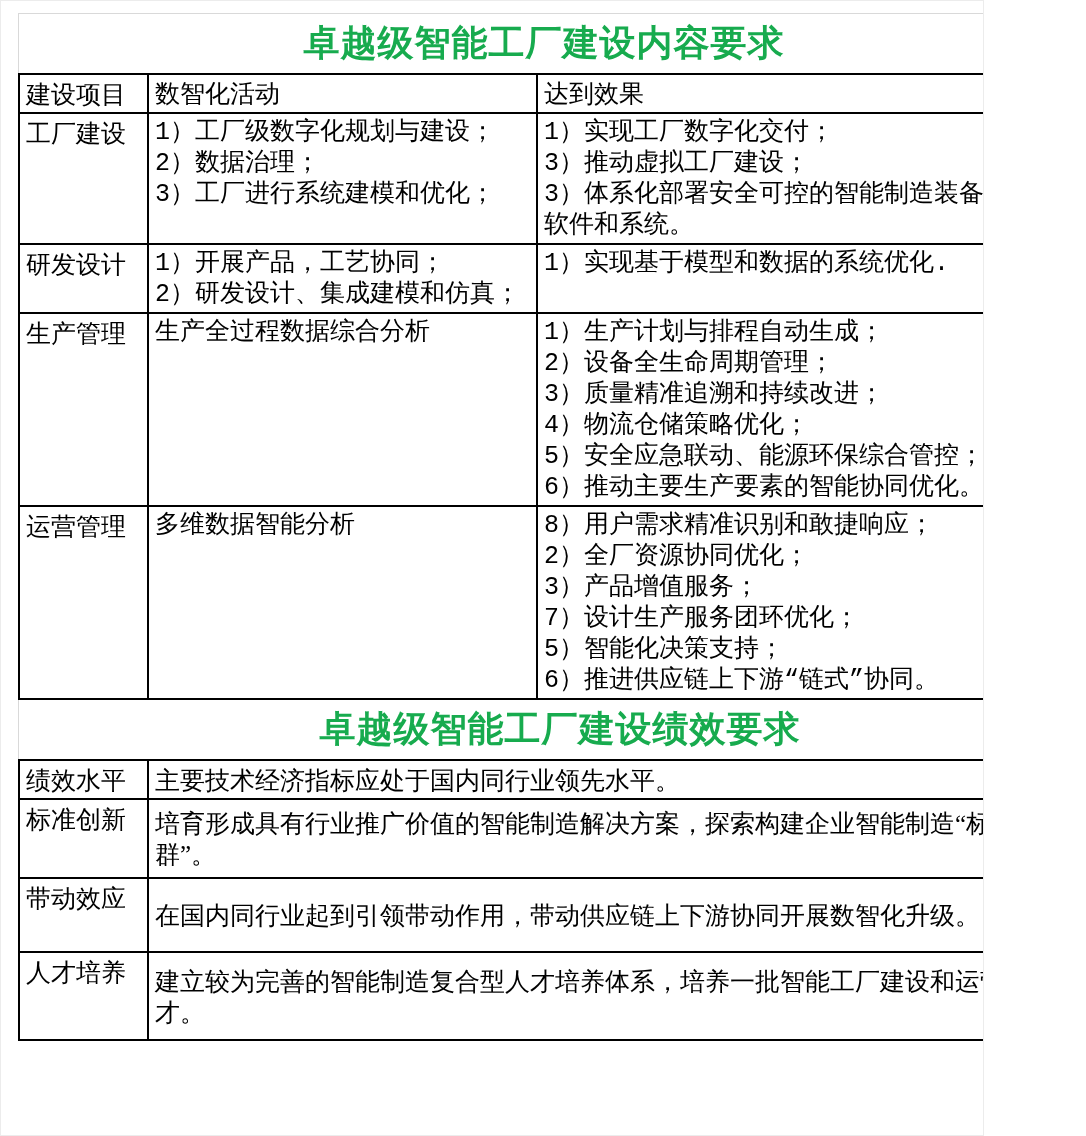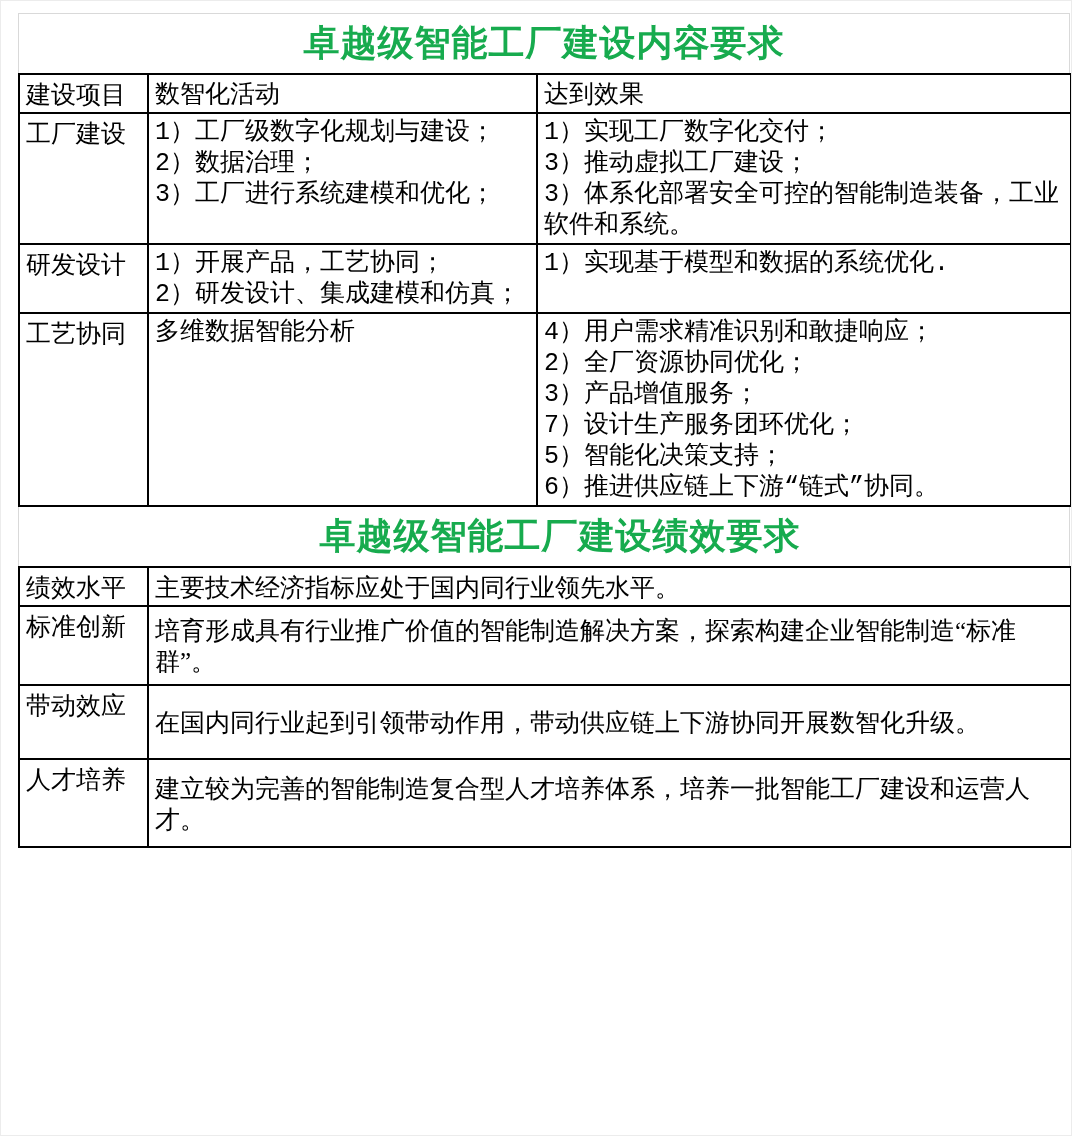--- a/index.html
+++ b/index.html
@@ -1,19 +1,19 @@
 <!DOCTYPE html>
 <html><head>
 <meta charset="utf-8">
 <style>
   * { box-sizing: border-box; }
   html, body { margin: 0; padding: 0; background: #ffffff; }
   .page {
     position: relative;
-    width: 1072px;
+    width: 984px;
     height: 1136px;
     background: #ffffff;
     border: 1px solid #ececec;
     overflow: hidden;
     font-family: "Liberation Serif", "DejaVu Serif", serif;
     color: #000000;
   }
   .sheet {
     position: absolute;
     left: 17px;
@@ -89,27 +89,41 @@
       <tr style="height:68px">
         <td class="label-cell">研发设计</td>
         <td>
           <span class="cell-line">1）开展产品，工艺协同；</span>
           <span class="cell-line">2）研发设计、集成建模和仿真；</span>
         </td>
         <td>
           <span class="cell-line">1）实现基于模型和数据的系统优化.</span>
         </td>
       </tr>
+      <tr style="height:193px">
+        <td class="label-cell">生产管理</td>
+        <td>
+          <span class="cell-line">生产全过程数据综合分析</span>
+        </td>
+        <td>
+          <span class="cell-line">1）生产计划与排程自动生成；</span>
+          <span class="cell-line">2）设备全生命周期管理；</span>
+          <span class="cell-line">3）质量精准追溯和持续改进；</span>
+          <span class="cell-line">4）物流仓储策略优化；</span>
+          <span class="cell-line">5）安全应急联动、能源环保综合管控；</span>
+          <span class="cell-line">6）推动主要生产要素的智能协同优化。</span>
+        </td>
+      </tr>
       <tr style="height:189px">
-        <td class="label-cell">工艺协同</td>
+        <td class="label-cell">运营管理</td>
         <td>
           <span class="cell-line">多维数据智能分析</span>
         </td>
         <td>
-          <span class="cell-line">4）用户需求精准识别和敢捷响应；</span>
+          <span class="cell-line">8）用户需求精准识别和敢捷响应；</span>
           <span class="cell-line">2）全厂资源协同优化；</span>
           <span class="cell-line">3）产品增值服务；</span>
           <span class="cell-line">7）设计生产服务团环优化；</span>
           <span class="cell-line">5）智能化决策支持；</span>
           <span class="cell-line">6）推进供应链上下游“链式”协同。</span>
         </td>
       </tr>
     </tbody>
       </table>
 

